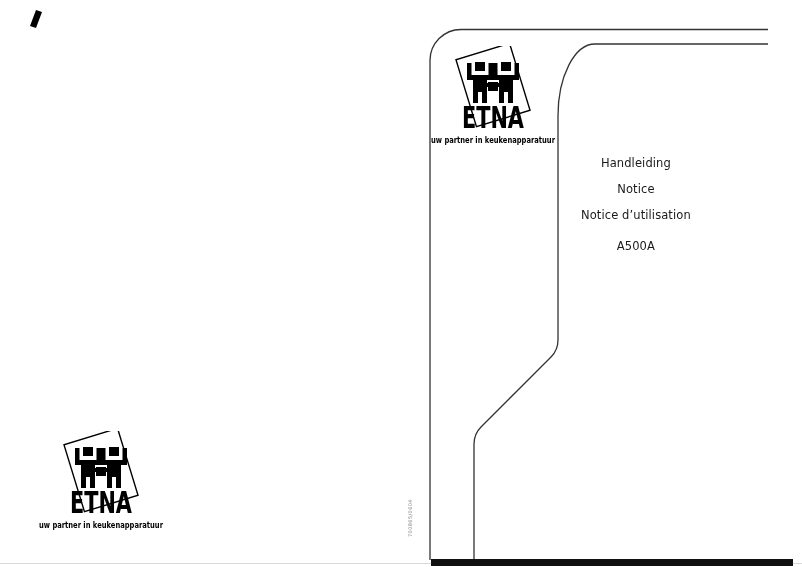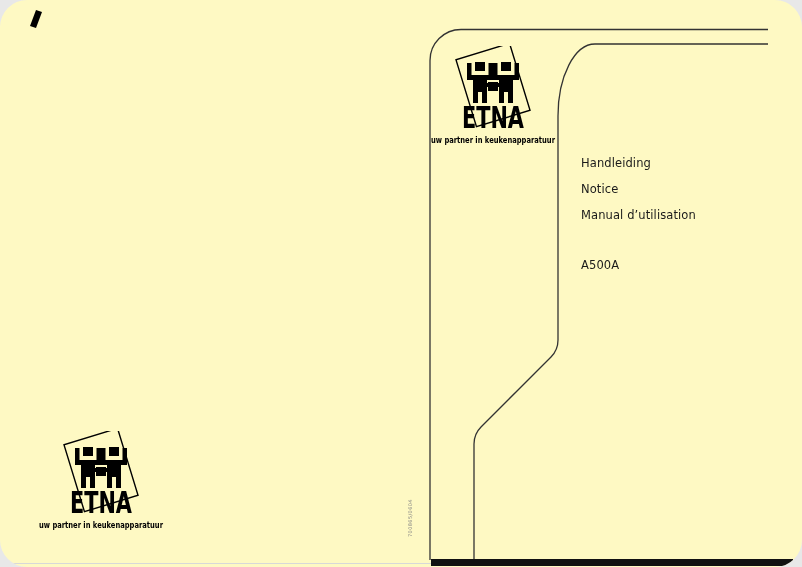--- a/index.html
+++ b/index.html
@@ -1,34 +1,34 @@
 <!DOCTYPE html>
 <html><head>
 <meta charset="utf-8">
 <style>
   html,body{margin:0;padding:0;background:#e8e8e8;}
   .page{
     position:relative;
     width:802px;height:567px;
-    background:#fef9c3;
+    background:#ffffff;
     overflow:hidden;
     font-family:"DejaVu Sans","Liberation Sans",sans-serif;
-    border-radius:27px;
   }
   .outline-svg{position:absolute;left:0;top:0;width:802px;height:567px;}
   .logo{position:absolute;width:130px;height:100px;}
   .logo-top{left:428px;top:46px;}
   .logo-bottom{left:36px;top:431px;}
   .lang-block{
     position:absolute;left:581px;top:150px;
     color:#1a1a1a;font-size:11.5px;line-height:26px;
     letter-spacing:0.1px;
+    text-align:center;
   }
   .lang-line{white-space:nowrap;}
-  .model-line{margin-top:24px;white-space:nowrap;}
+  .model-line{margin-top:5px;white-space:nowrap;}
   .vertical-code{
     position:absolute;left:407px;top:537px;
     transform:rotate(-90deg);transform-origin:0 0;
     font-size:5px;letter-spacing:0.4px;color:#808080;
     white-space:nowrap;
   }
 </style>
 </head>
 <body>
 
@@ -100,19 +100,19 @@
         <rect x="69" y="37" width="6" height="4"></rect>
       </g>
       <text x="65" y="82" text-anchor="middle" font-family="DejaVu Sans, sans-serif" font-size="30" font-weight="bold" fill="#000" textLength="62" lengthAdjust="spacingAndGlyphs">ETNA</text>
       <text x="65" y="97" text-anchor="middle" font-family="DejaVu Sans, sans-serif" font-size="8.5" font-weight="bold" fill="#000" textLength="124" lengthAdjust="spacingAndGlyphs">uw partner in keukenapparatuur</text>
     </svg>
   </div>
 
   <div class="lang-block">
     <div class="lang-line">Handleiding</div>
     <div class="lang-line">Notice</div>
-    <div class="lang-line">Manual d’utilisation</div>
+    <div class="lang-line">Notice d’utilisation</div>
     <div class="model-line">A500A</div>
   </div>
 
   <div class="vertical-code">700865/0604</div>
 
 </div>
 
 </body></html>

